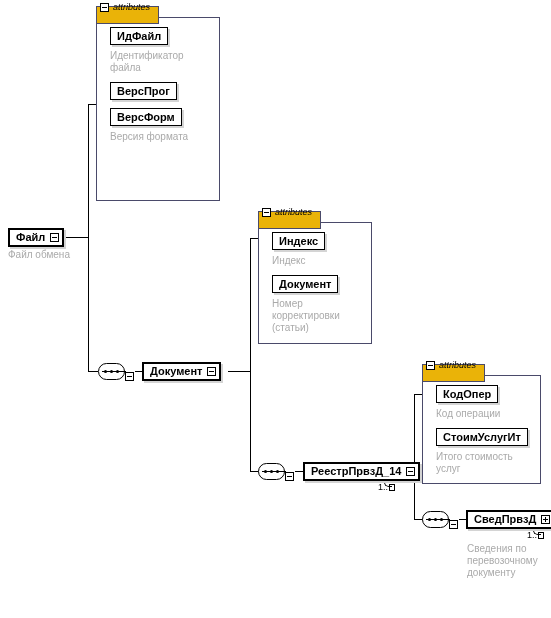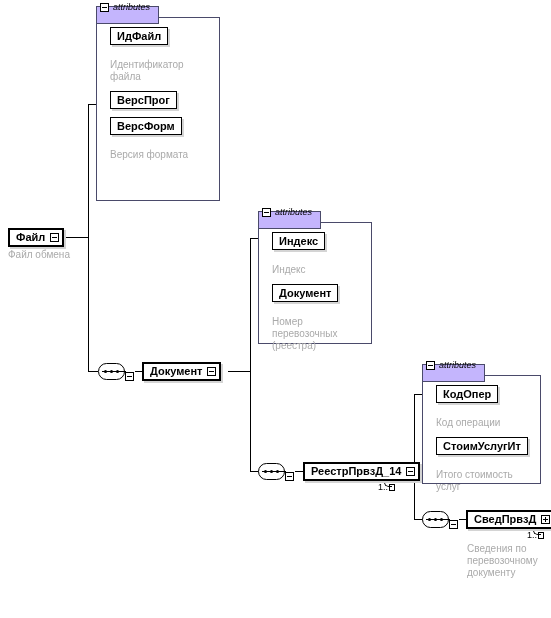--- a/index.html
+++ b/index.html
@@ -43,21 +43,21 @@
     border: 1px solid #4a4a6a;
     border-top: none;
     background: #ffffff;
   }
   .attrpanel .atab {
     position: absolute;
     left: 0;
     top: 0;
     height: 16px;
     border: 1px solid #4a4a6a;
-    background: #c4b5fd;
+    background: #eab308;
     display: flex;
     align-items: center;
     padding: 0 5px 16px 3px;
     box-sizing: border-box;
     z-index: 3;
   }
   .attrpanel .atab .alabel {
     font-style: italic;
     font-size: 9px;
     color: #000000;
@@ -124,21 +124,21 @@
     color: #000000;
     padding: 2px 6px 2px 6px;
     line-height: 12px;
     box-shadow: 2px 2px 0 0 #d4d4d4;
     white-space: nowrap;
   }
   .attrcap {
     font-size: 10px;
     color: #aaaaaa;
     line-height: 12px;
-    margin-top: 14px;
+    margin-top: 5px;
     max-width: 105px;
   }
 
   
   .node {
     position: absolute;
     display: flex;
     align-items: stretch;
     border: 2px solid #000000;
     background: #ffffff;
@@ -332,21 +332,21 @@
       <span class="tgl"></span>
       <span class="alabel">attributes</span>
     </div>
     <div class="acontent">
       <div class="attritem">
         <span class="attrbox">Индекс</span>
         <div class="attrcap">Индекс</div>
       </div>
       <div class="attritem">
         <span class="attrbox">Документ</span>
-        <div class="attrcap" style="max-width:80px;">Номер перевозочных (реестра)</div>
+        <div class="attrcap" style="max-width:80px;">Номер корректировки (статьи)</div>
       </div>
     </div>
   </div>
 
   <div class="seq" style="left:258px; top:463px;">
     <div class="oval"></div>
     <div class="dashline"></div>
     <div class="dots">
       <i></i>
         <i></i>

